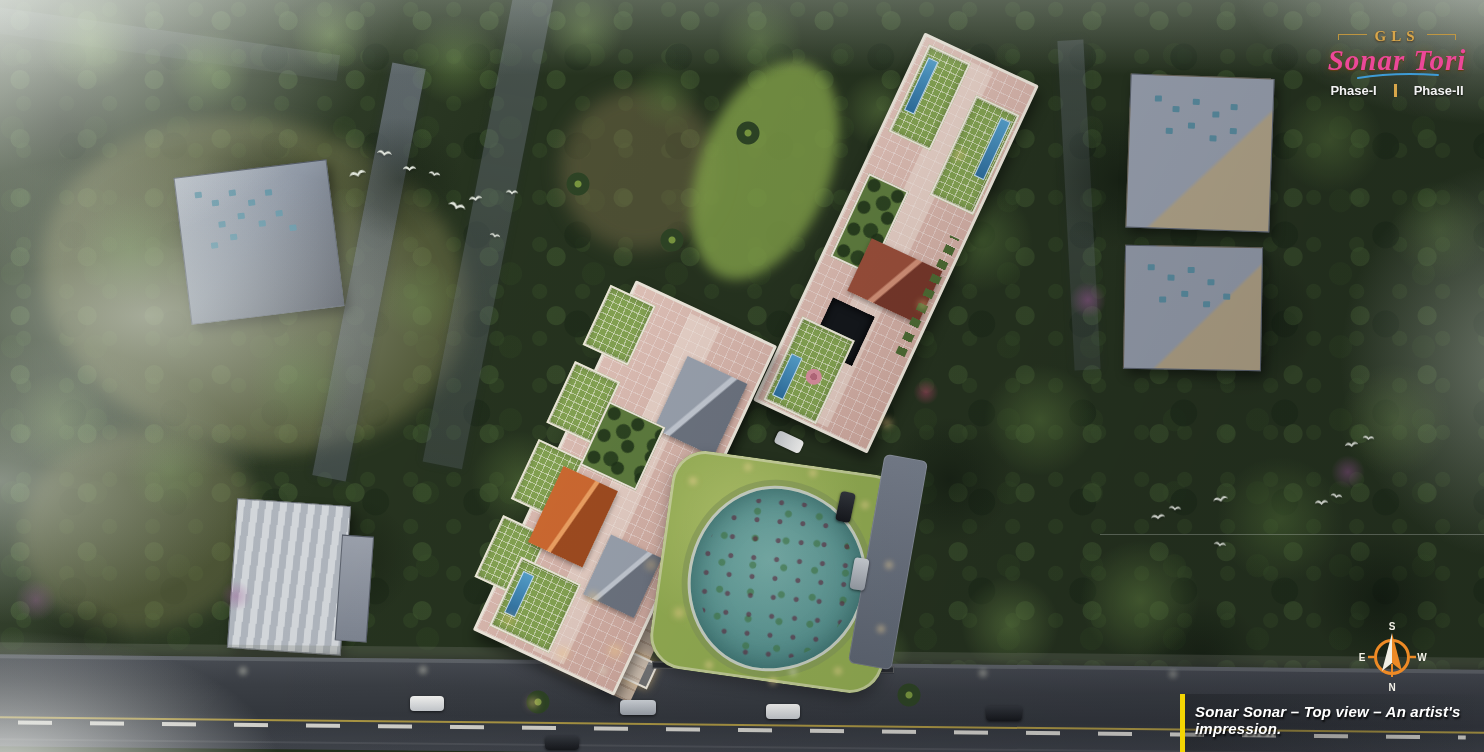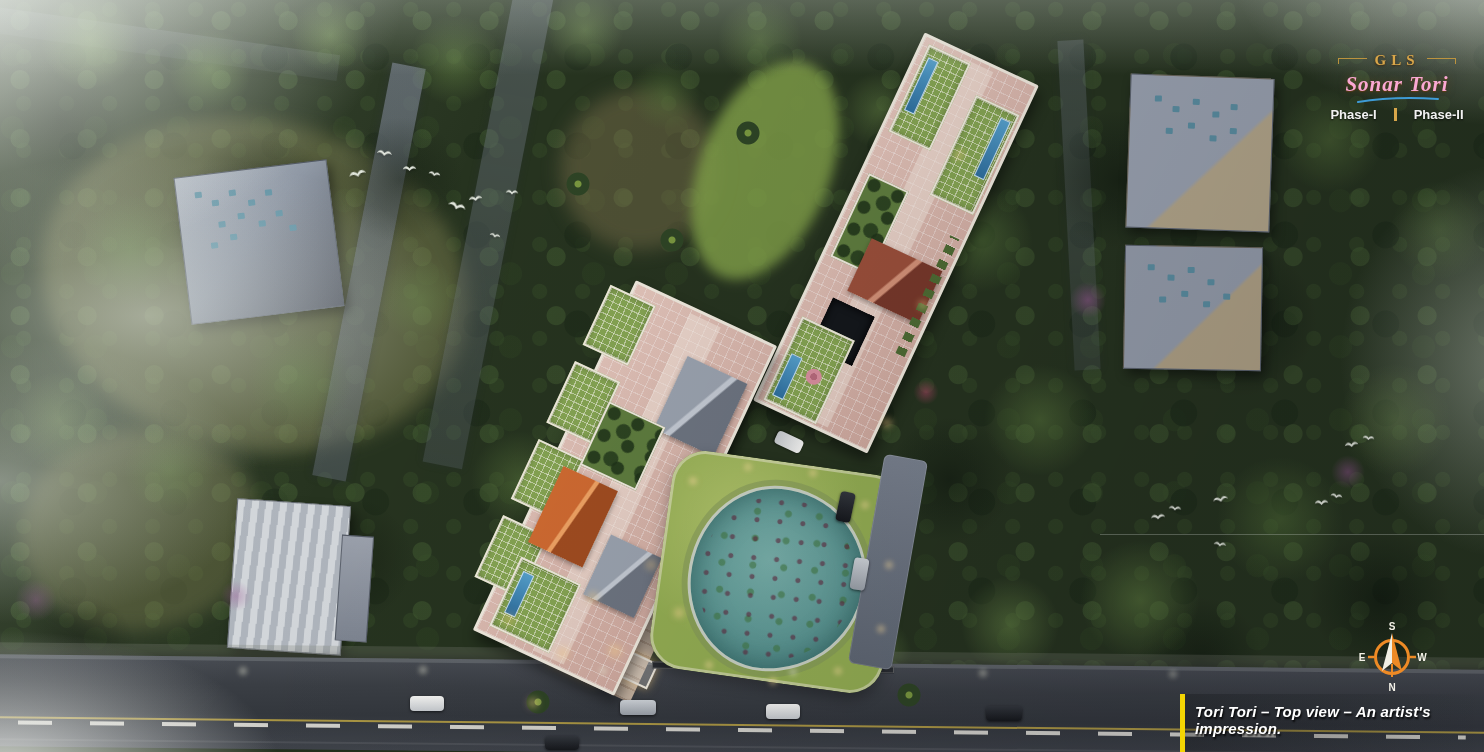--- a/index.html
+++ b/index.html
@@ -142,29 +142,29 @@
       radial-gradient(ellipse 760px 520px at -4% -6%, rgba(246,249,246,.92), rgba(246,249,246,0) 62%),
       radial-gradient(ellipse 480px 250px at 10% 42%, rgba(242,246,242,.5), transparent 65%),
       radial-gradient(ellipse 420px 230px at 0% 64%, rgba(240,244,240,.45), transparent 62%);}
   .haze2{inset:0;background:radial-gradient(ellipse 430px 210px at 0% 102%, rgba(238,240,237,.8), transparent 65%);}
   .haze3{inset:0;background:
       linear-gradient(180deg, rgba(230,236,230,.28), transparent 10%),
       radial-gradient(ellipse 430px 250px at 101% -4%, rgba(228,233,228,.55), transparent 62%);}
   .haze4{inset:0;background:radial-gradient(ellipse 280px 320px at 102% 48%, rgba(222,228,222,.38), transparent 62%);}
 
   
-  .logo{left:1318px;top:28px;width:158px;text-align:center;margin-top:24px;}
+  .logo{left:1318px;top:28px;width:158px;text-align:center;}
   .logo-row1{display:flex;align-items:center;justify-content:center;gap:7px;}
   .rule{width:28px;height:5px;border-top:1px solid #c89a3e;opacity:.9;}
   .rule-l{border-left:1px solid #c89a3e;}
   .rule-r{border-right:1px solid #c89a3e;}
   .logo-brand{font-family:"Liberation Serif",serif;font-size:15px;letter-spacing:5px;
       color:#d8a64a;text-shadow:0 1px 2px rgba(60,30,0,.7);font-weight:bold;}
   .logo-script{font-family:"Liberation Serif",serif;font-style:italic;font-weight:bold;
-      font-size:21px;line-height:30px;color:#f9a8d4;letter-spacing:1px;
+      font-size:29px;line-height:30px;color:#ec4899;letter-spacing:1px;
       text-shadow:0 1px 1px #5e3c10, 0 0 8px rgba(120,80,20,.5);}
   .swoosh{display:block;margin:-4px auto 0 38px;}
   .logo-phases{margin-top:3px;display:flex;align-items:center;justify-content:center;gap:17px;
       color:#f2f2f2;font-size:13px;font-weight:bold;text-shadow:0 1px 2px rgba(0,0,0,.8);}
   .phase-divider{width:3px;height:13px;background:#d8a64a;}
 
   
   .caption{left:1180px;top:694px;width:304px;height:58px;border-left:5px solid #f4d503;
       padding:9px 6px 0 10px;box-sizing:border-box;
       background:linear-gradient(90deg, rgba(15,17,20,.3), rgba(15,17,20,0));
@@ -374,15 +374,15 @@
     <line x1="56" y1="37" x2="62" y2="37" stroke="#ee8a25" stroke-width="2.5"></line>
     <line x1="38" y1="44" x2="38" y2="57" stroke="#ee8a25" stroke-width="2"></line>
     <polygon points="38,13 28,51 38,43" fill="#f2efe4"></polygon>
     <polygon points="38,13 48,51 38,43" fill="#ee8a25"></polygon>
     <text x="38" y="10" text-anchor="middle" font-size="10" font-weight="bold" fill="#f4f2e8">S</text>
     <text x="38" y="71" text-anchor="middle" font-size="10" font-weight="bold" fill="#f4f2e8">N</text>
     <text x="8" y="41" text-anchor="middle" font-size="10" font-weight="bold" fill="#f4f2e8">E</text>
     <text x="68" y="41" text-anchor="middle" font-size="10" font-weight="bold" fill="#f4f2e8">W</text>
   </svg>
 
-  <div class="abs caption">Tori Tori – Top view – An artist's impression.</div>
+  <div class="abs caption">Sonar Sonar – Top view – An artist's impression.</div>
 
 </div>
 
 </body></html>

